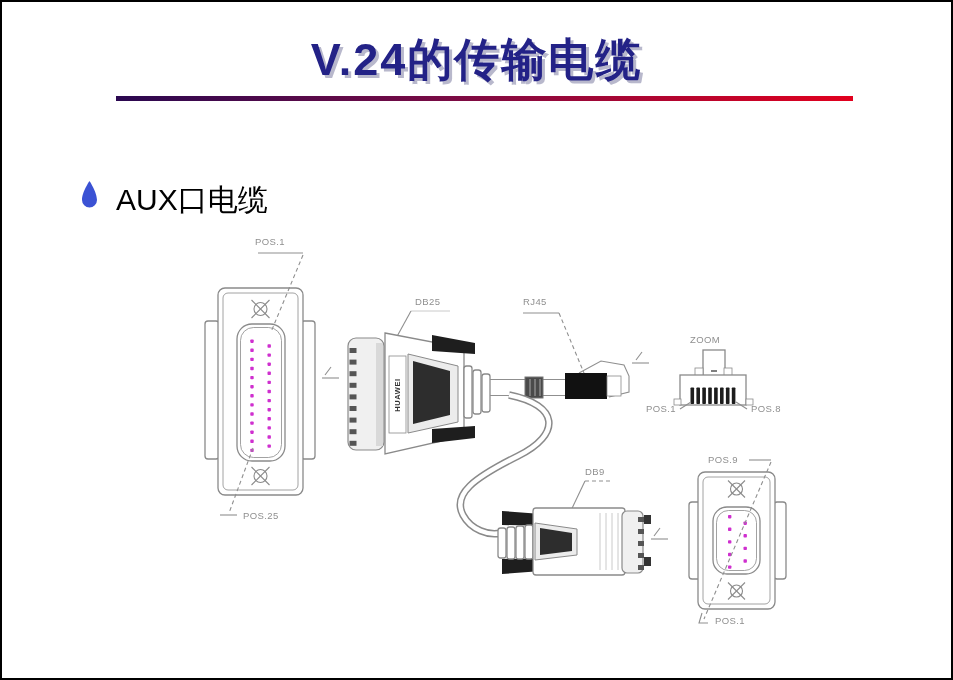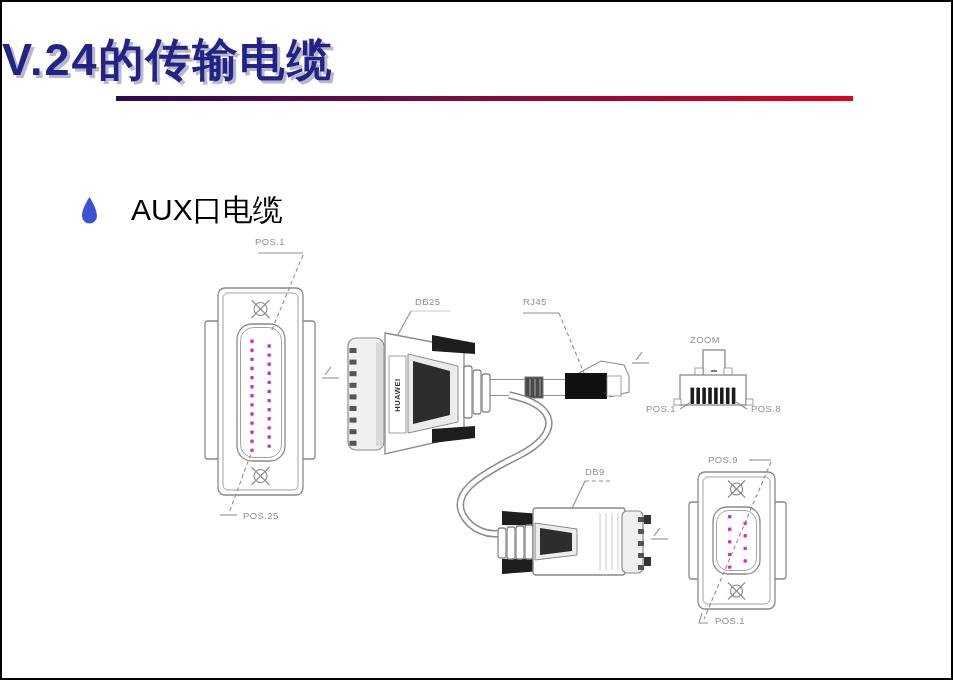--- a/index.html
+++ b/index.html
@@ -2,30 +2,30 @@
 <html><head>
 <meta charset="utf-8">
 <style>
   html,body{margin:0;padding:0;background:#fff;}
   .slide{
     position:relative;width:953px;height:680px;box-sizing:border-box;
     background:#ffffff;border:2px solid #000;overflow:hidden;
     font-family:"Liberation Sans", sans-serif;
   }
   .title{
-    position:absolute;top:28px;left:0;width:100%;
+    position:absolute;top:28px;left:0;width:100%;text-align:center;
     font-size:45px;font-weight:bold;color:#232287;letter-spacing:2px;
     text-shadow:3px 3px 0 #b8b8cc;
   }
   .rule{
     position:absolute;left:114px;top:94px;width:737px;height:5px;
     background:linear-gradient(90deg,#2a0850 0%,#7a0b44 45%,#e2001e 100%);
   }
   .bullet-row{
-    position:absolute;left:78px;top:188px;display:flex;align-items:center;gap:32px;
+    position:absolute;left:78px;top:178px;display:flex;gap:17px;
   }
   .bullet-row .txt{font-size:30px;color:#000;}
   svg text{font-family:"Liberation Sans", sans-serif;}
   .lbl{font-size:9.5px;fill:#8f8f8f;letter-spacing:.4px;}
   .brand{font-size:7.5px;font-weight:bold;fill:#333;letter-spacing:.6px;}
   .ln{stroke:#8f8f8f;stroke-width:1.1;fill:none;}
   .lnf{stroke:#bdbdbd;stroke-width:.8;fill:none;}
   .dash{stroke:#8f8f8f;stroke-width:1.1;fill:none;stroke-dasharray:4 3;}
   .fw{fill:#ffffff;stroke:#8a8a8a;stroke-width:1.3;}
   .fwt{fill:#ffffff;stroke:#8a8a8a;stroke-width:.8;}

